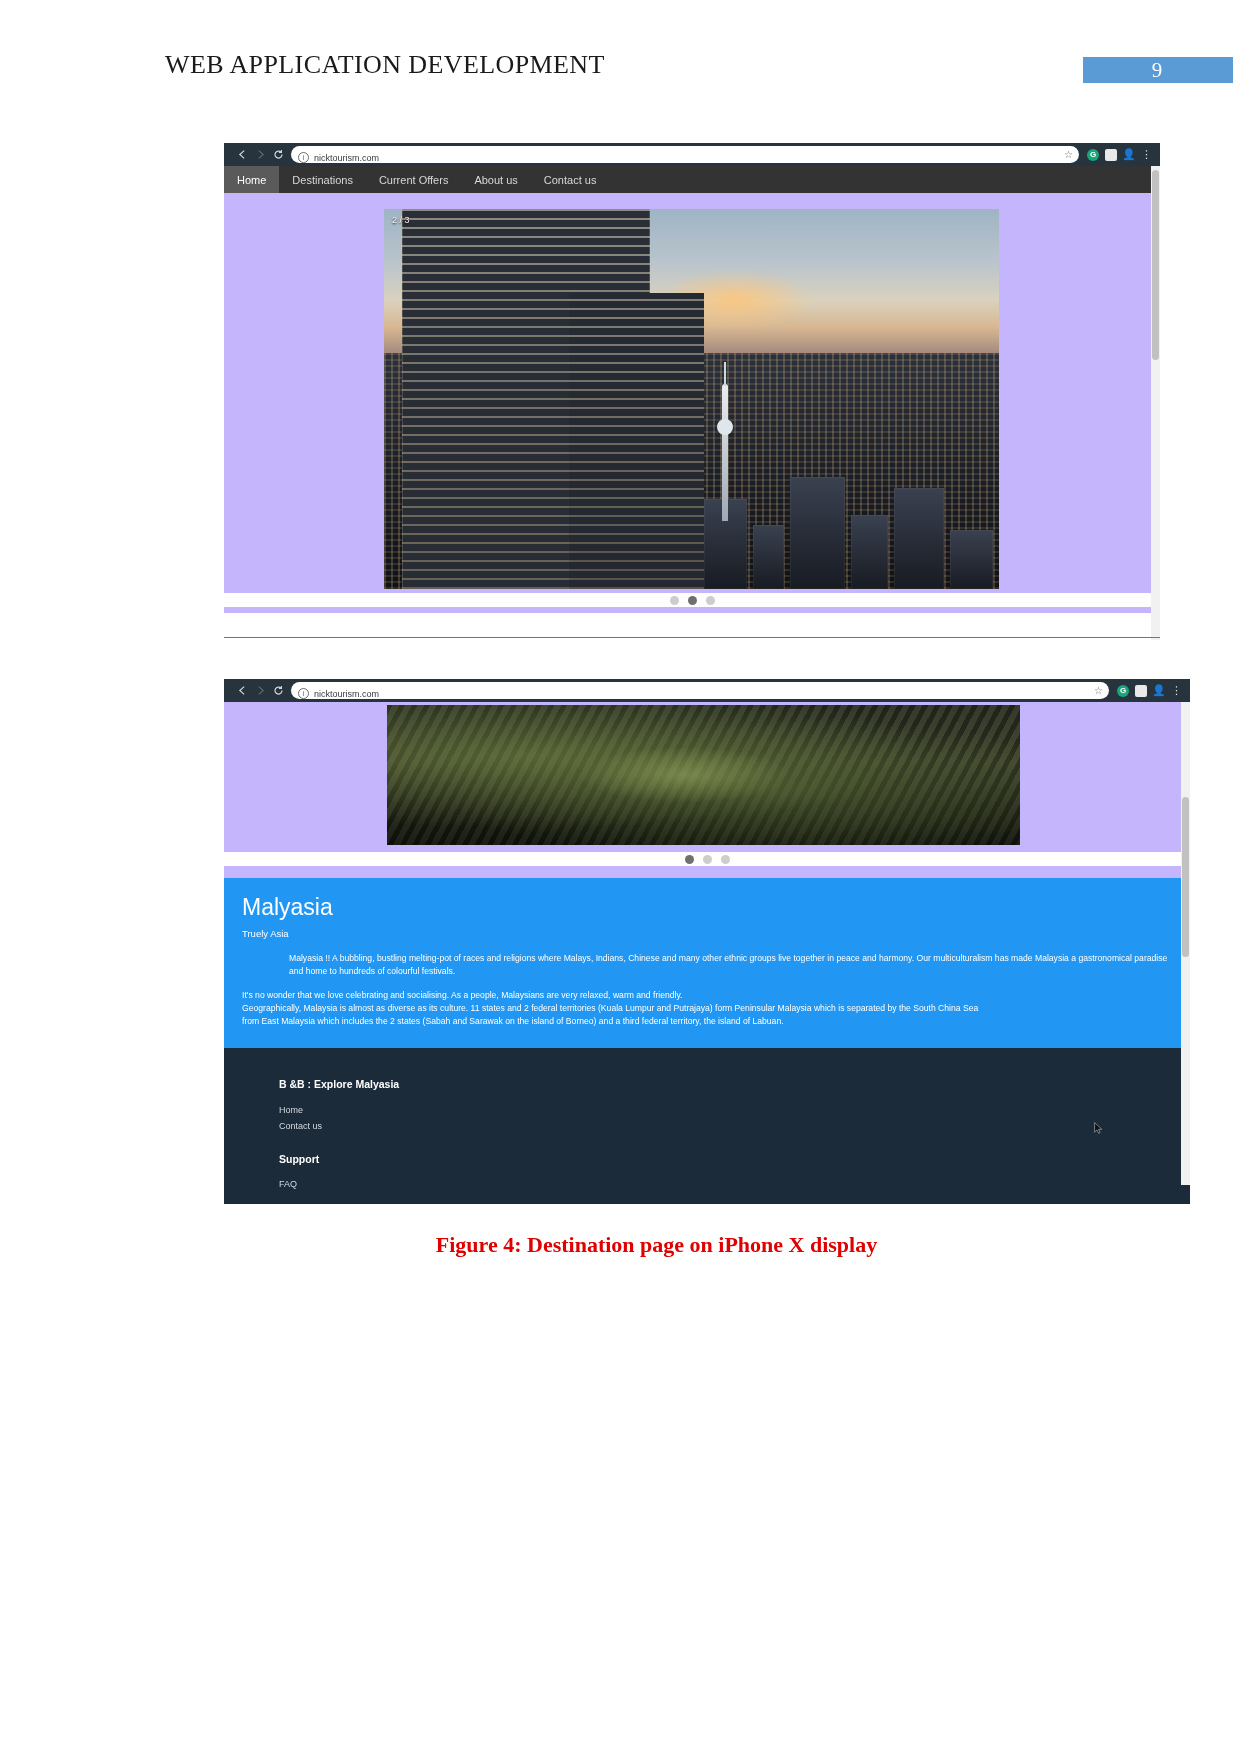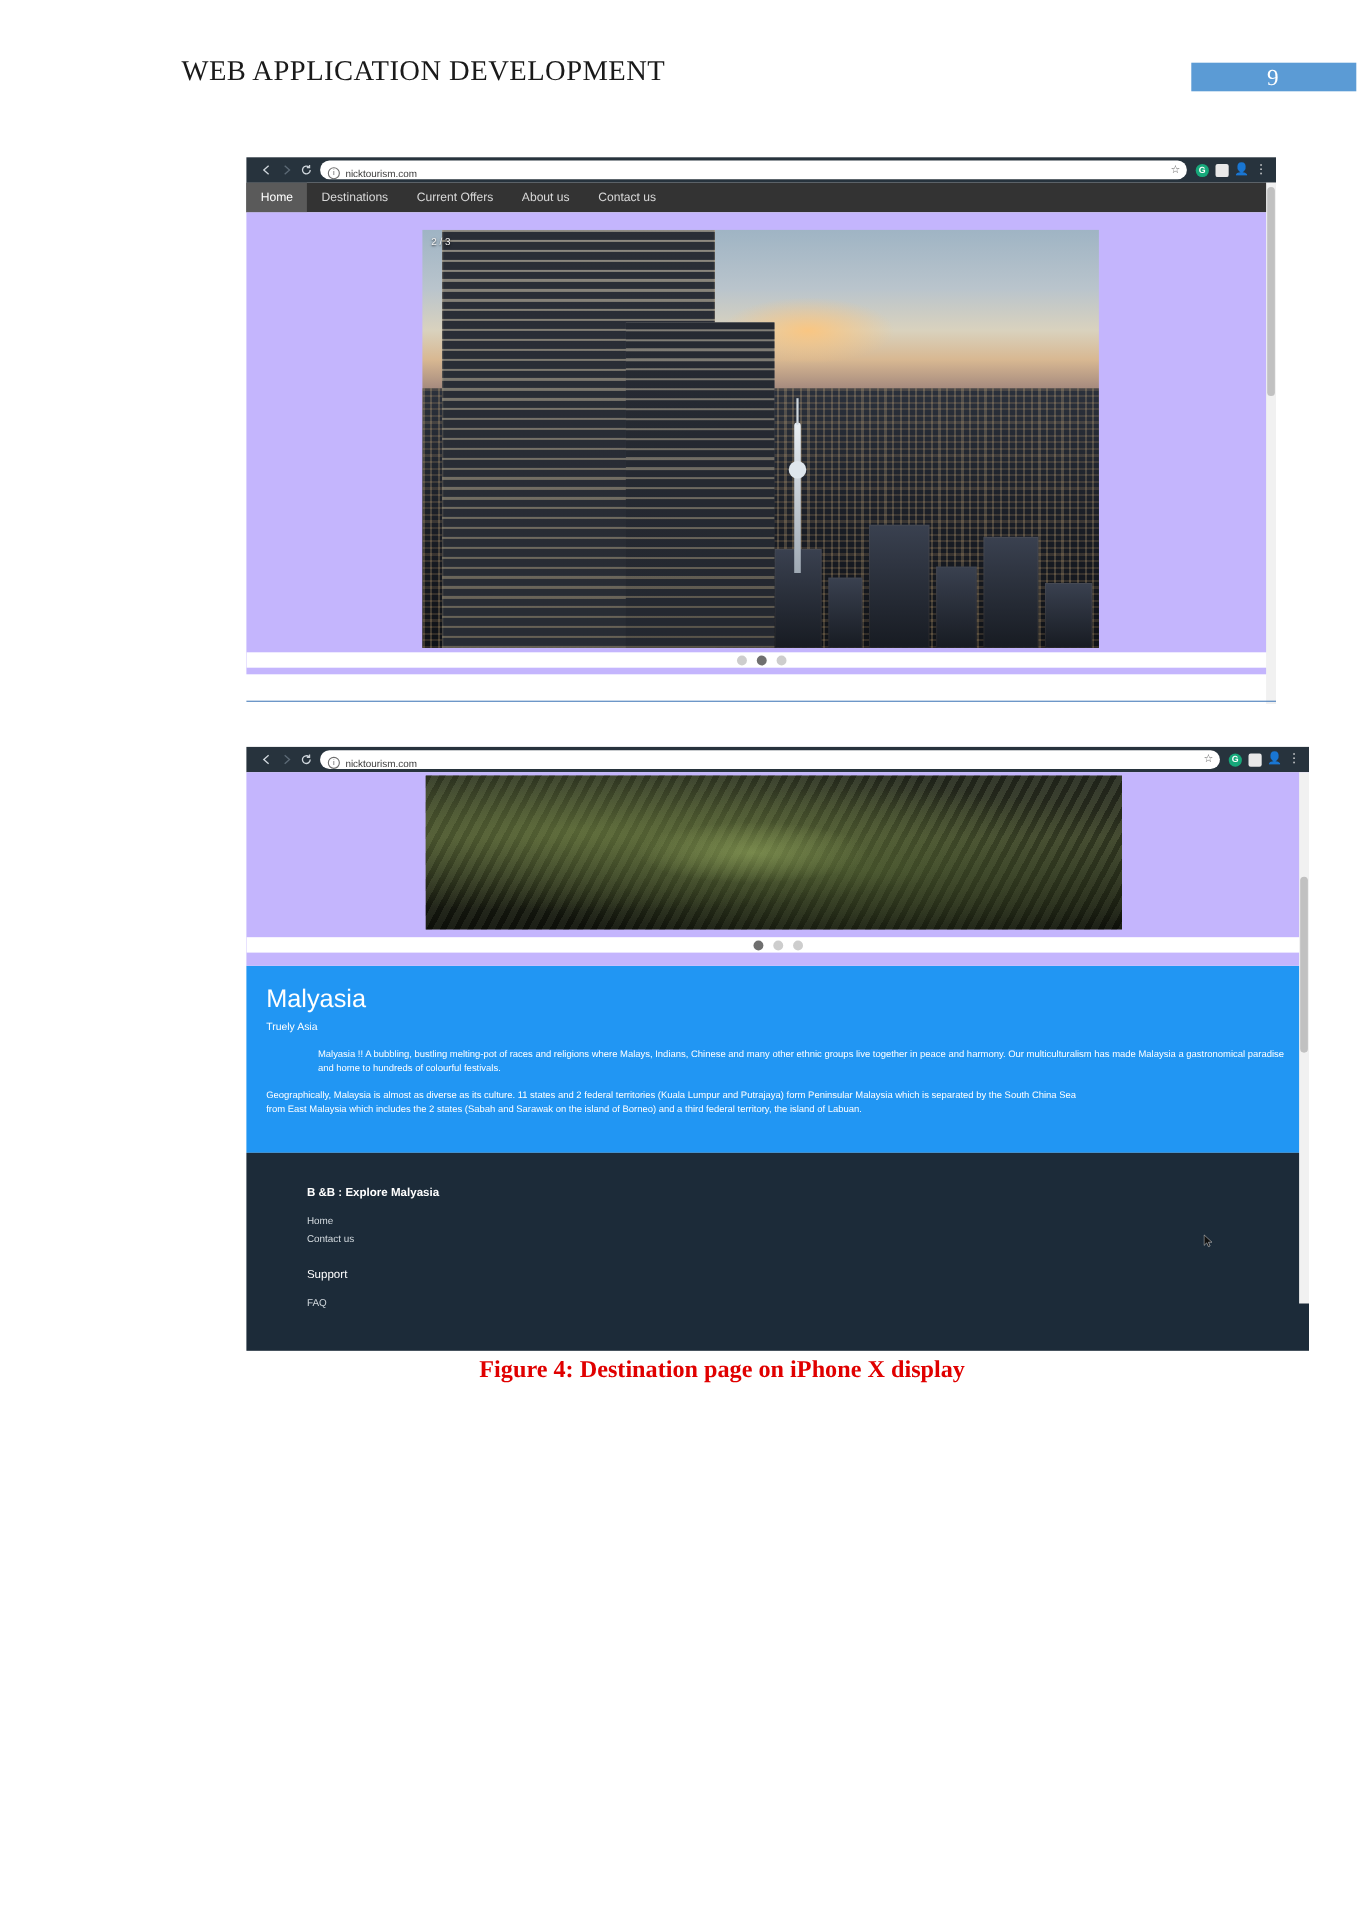--- a/index.html
+++ b/index.html
@@ -332,21 +332,21 @@
     color: #ffffff;
     padding-bottom: 15px;
   }
   .df-link {
     font-size: 9px;
     color: #d2d9de;
     padding-bottom: 6px;
   }
   .df-head2 {
     font-size: 10.5px;
-    font-weight: normal;
+    font-weight: bold;
     color: #ffffff;
     padding: 16px 0 14px 0;
   }
   .cursor-arrow {
     position: absolute;
     right: 96px;
     top: 74px;
     width: 0; height: 0;
     color: #111;
     font-size: 12px;
@@ -510,25 +510,26 @@
       <span class="dot on"></span>
       <span class="dot"></span>
       <span class="dot"></span>
     </div>
   </div>
 
   <div class="blue-panel" style="padding:18px 18px 14px 18px; height:170px;">
     <div class="bp-title">Malyasia</div>
     <div class="bp-sub">Truely Asia</div>
     <div class="bp-para">Malyasia !! A bubbling, bustling melting-pot of races and religions where Malays, Indians, Chinese and many other ethnic groups live together in peace and harmony. Our multiculturalism has made Malaysia a gastronomical paradise and home to hundreds of colourful festivals.</div>
+    <div class="bp-line">It's no wonder that we love celebrating and socialising. As a people, Malaysians are very relaxed, warm and friendly.</div>
     <div class="bp-line">Geographically, Malaysia is almost as diverse as its culture. 11 states and 2 federal territories (Kuala Lumpur and Putrajaya) form Peninsular Malaysia which is separated by the South China Sea</div>
     <div class="bp-line">from East Malaysia which includes the 2 states (Sabah and Sarawak on the island of Borneo) and a third federal territory, the island of Labuan.</div>
   </div>
 
-  <div class="dark-footer" style="padding:30px 0 0 55px; height:180px;">
+  <div class="dark-footer" style="padding:30px 0 0 55px; height:156px;">
     <div class="df-head">B &amp;B : Explore Malyasia</div>
     <div class="df-link">Home</div>
     <div class="df-link">Contact us</div>
     <div class="df-head2">Support</div>
     <div class="df-link">FAQ</div>
     <span class="cursor-arrow">
       <svg width="9" height="12" viewBox="0 0 9 12">
           <path d="M0.6 0.6 L0.6 10.2 L3.0 7.9 L4.6 11.4 L6.1 10.7 L4.6 7.3 L7.8 7.3 Z" fill="#111" stroke="#ddd" stroke-width="0.5"></path>
         </svg>
     </span>

